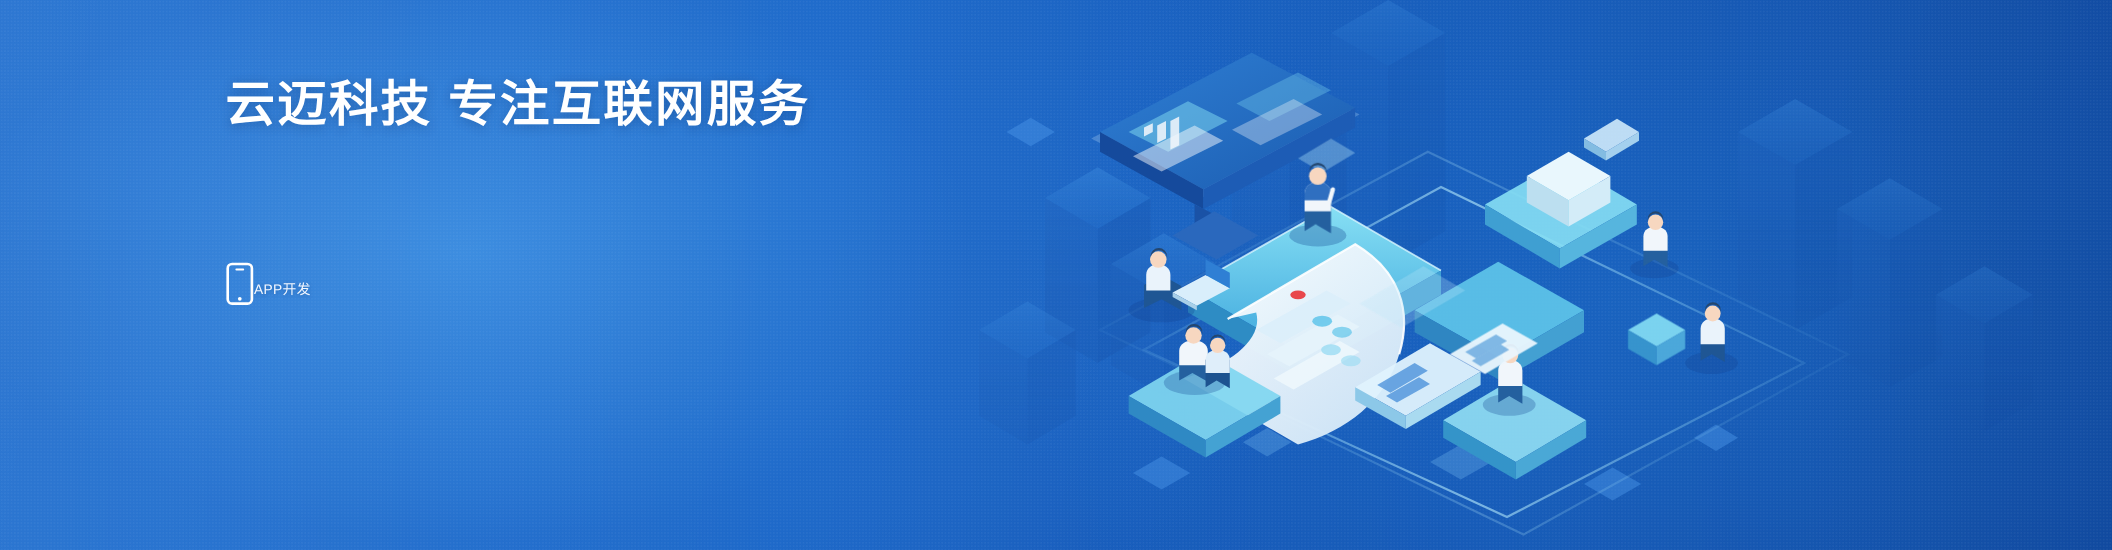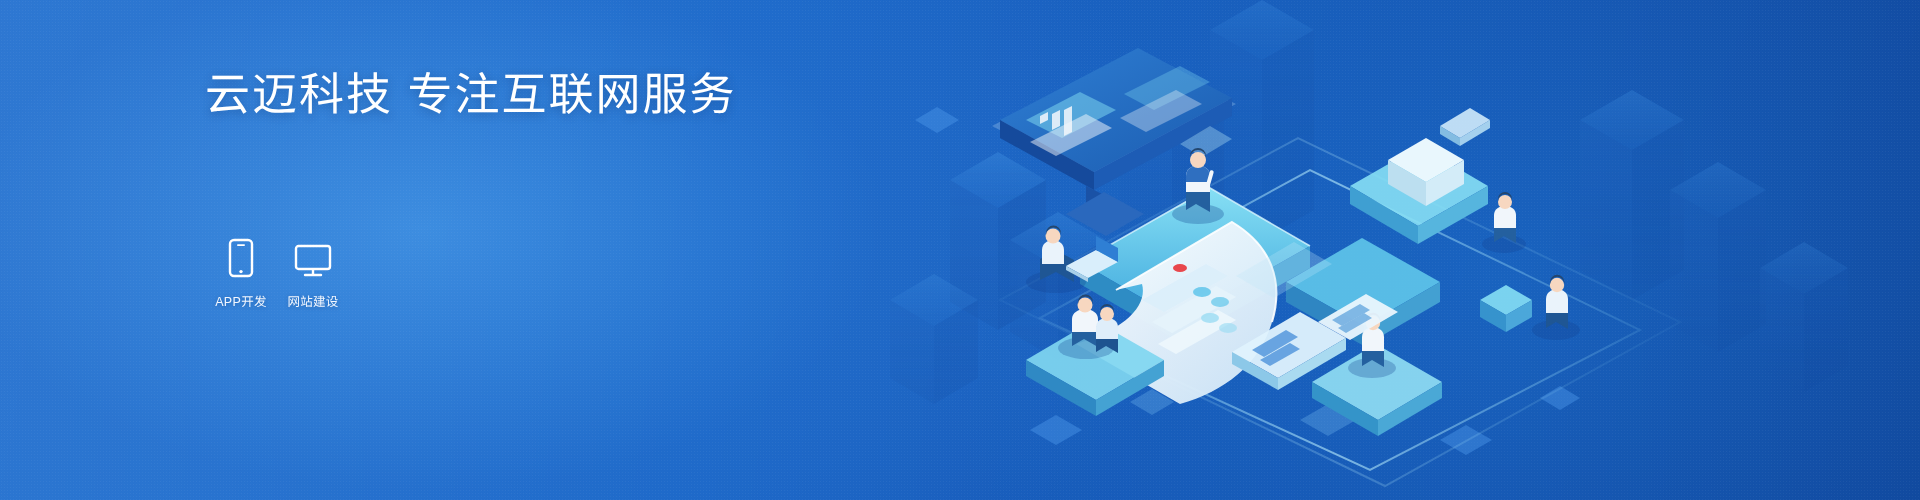--- a/index.html
+++ b/index.html
@@ -26,32 +26,32 @@
   
   #banner::after{
     content:"";position:absolute;inset:0;pointer-events:none;opacity:.22;
     background-image:radial-gradient(rgba(255,255,255,.20) .6px, rgba(255,255,255,0) .7px);
     background-size:3px 3px;
   }
 
   
   .copy{position:absolute;left:205px;top:68px;z-index:6;}
   .headline{
-    font-size:45px;font-weight:normal;color:#ffffff;letter-spacing:2px;
+    font-size:45px;font-weight:bold;color:#ffffff;letter-spacing:2px;
     line-height:1.18;white-space:nowrap;margin:0 0 22px 0;
     text-shadow:0 2px 10px rgba(4,34,84,.30);
   }
   .sub{
     font-size:21px;color:#eaf3ff;line-height:34px;white-space:nowrap;
     margin:0;letter-spacing:.6px;text-shadow:0 1px 5px rgba(4,34,84,.22);
   }
 
   
   .icon-row{position:absolute;left:205px;top:232px;display:flex;z-index:6;}
-  .icon-item{width:72px;display:flex;flex-direction:column;align-items:center;}
+  .icon-item{width:72px;display:flex;flex-direction:row;align-items:center;}
   .icon-box{height:46px;display:flex;align-items:flex-end;justify-content:center;}
   .icon-box svg{display:block;}
   .icon-label{
     margin-top:13px;font-size:12.5px;color:#f2f7ff;white-space:nowrap;
     letter-spacing:.3px;text-shadow:0 1px 4px rgba(4,34,84,.25);
   }
 
   
   .art{position:absolute;left:880px;top:0;width:1040px;height:500px;z-index:4;}
   .art svg{display:block;}
@@ -356,26 +356,16 @@
           <rect x="2" y="2" width="22" height="36" rx="4" stroke="#ffffff" stroke-width="2.4"></rect>
           <rect x="9" y="6.2" width="8" height="1.8" rx=".9" fill="#ffffff"></rect>
           <circle cx="13" cy="33.6" r="1.7" fill="#ffffff"></circle>
         </svg>
       </span>
       <span class="icon-label">APP开发</span>
     </div>
 
 
 
-    <div class="icon-item">
-      <span class="icon-box">
-        <svg width="38" height="34" viewBox="0 0 38 34" fill="none" xmlns="http://www.w3.org/2000/svg">
-          <rect x="2" y="2" width="34" height="23" rx="2.6" stroke="#ffffff" stroke-width="2.4"></rect>
-          <path d="M19 25v5" stroke="#ffffff" stroke-width="2.4"></path>
-          <path d="M11 31h16" stroke="#ffffff" stroke-width="2.4" stroke-linecap="round"></path>
-        </svg>
-      </span>
-      <span class="icon-label">网站建设</span>
-    </div>
 
 
   </div>
 </div>
 
 </body></html>

